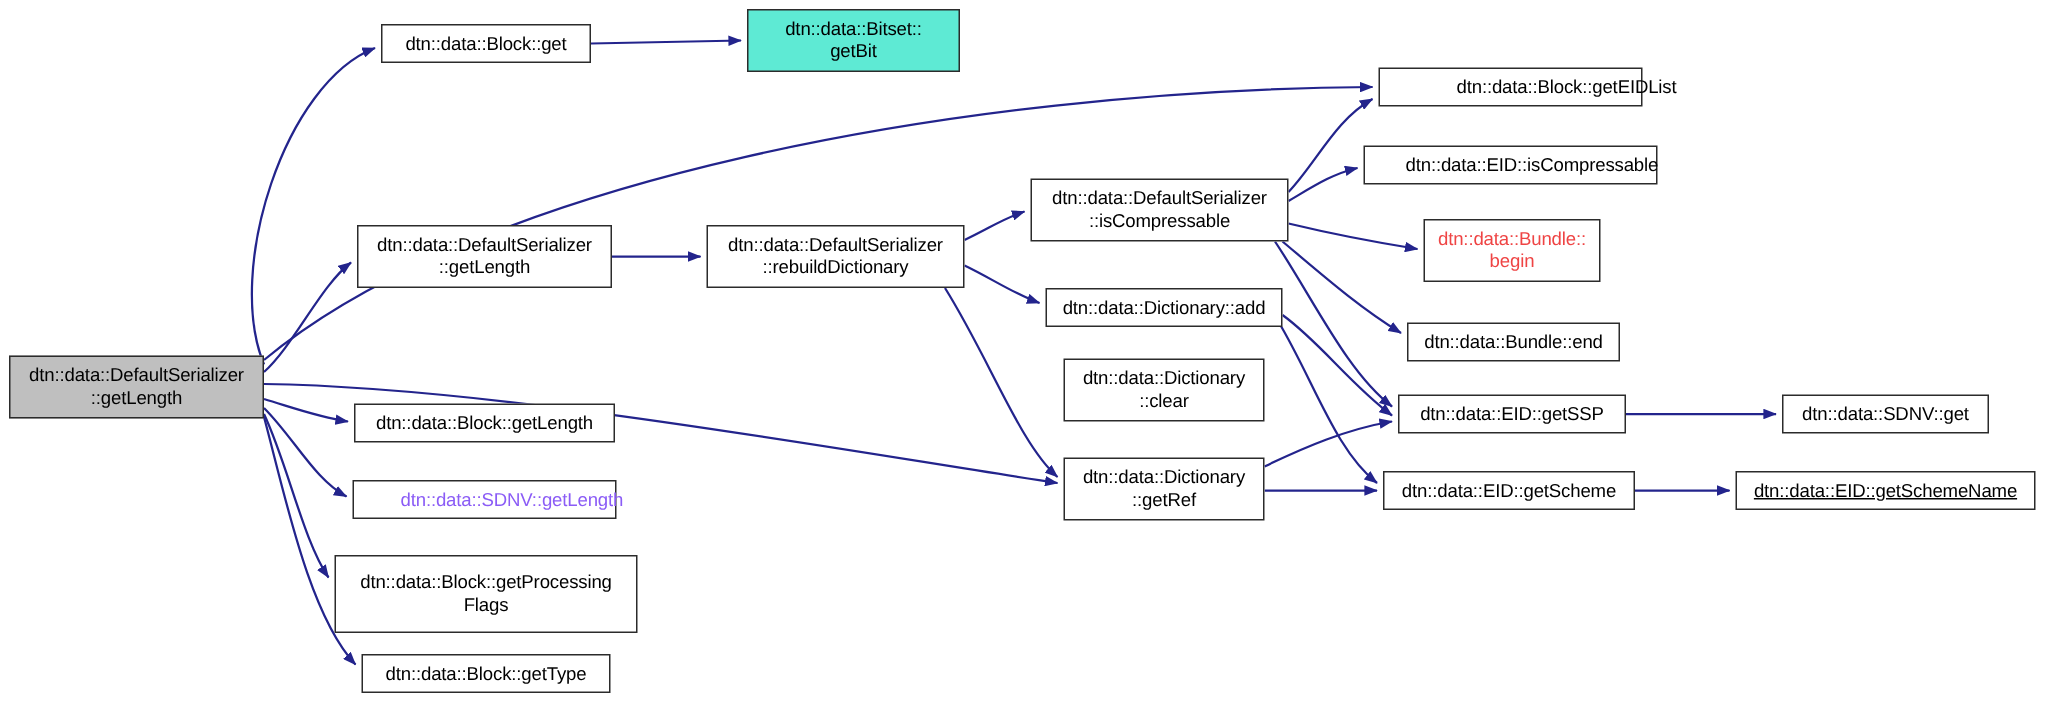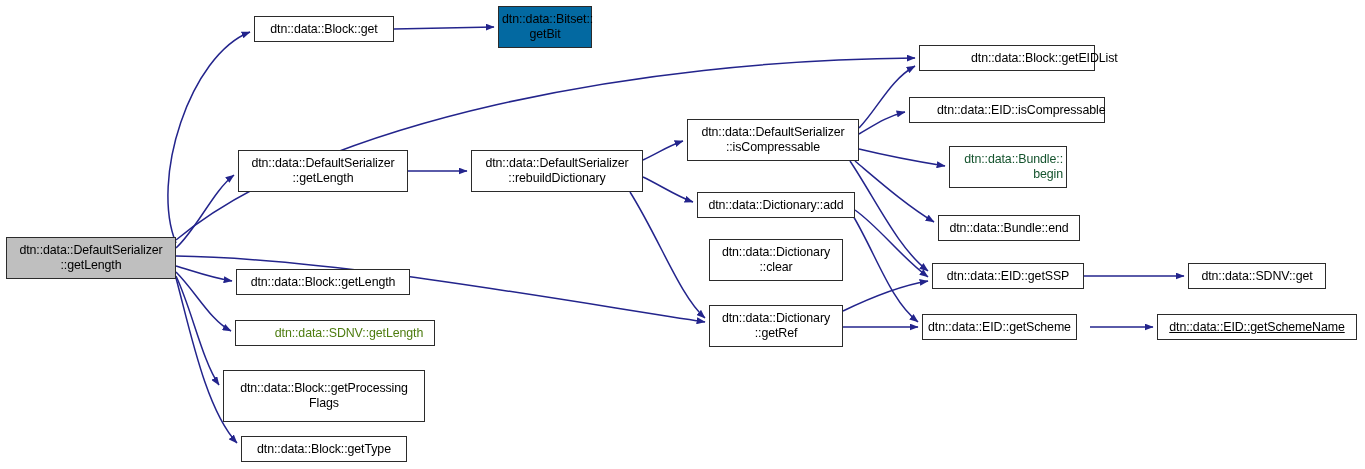--- a/index.html
+++ b/index.html
@@ -85,41 +85,41 @@
         <path d="M 843,327 L 918,327" fill="none" stroke="#23248c" stroke-width="1.5" marker-end="url(#arrow)"></path>
         <path d="M 1084,276 L 1184,276" fill="none" stroke="#23248c" stroke-width="1.5" marker-end="url(#arrow)"></path>
         <path d="M 1090,327 L 1153,327" fill="none" stroke="#23248c" stroke-width="1.5" marker-end="url(#arrow)"></path>
         <path d="M 394,29 L 494,27" fill="none" stroke="#23248c" stroke-width="1.5" marker-end="url(#arrow)"></path>
       </g>
   </svg>
   <div id="nodes">
       <div class="gnode root" style="left: 6px; top: 237px; width: 170px; height: 42px; background: rgb(191, 191, 191); border-color: rgb(43, 43, 43); color: rgb(0, 0, 0);"><span class="lbl">dtn::data::DefaultSerializer
 ::getLength</span></div>
       <div class="gnode" style="left: 254px; top: 16px; width: 140px; height: 26px; background: rgb(255, 255, 255); border-color: rgb(43, 43, 43); color: rgb(0, 0, 0);"><span class="lbl">dtn::data::Block::get</span></div>
-      <div class="gnode" style="left: 498px; top: 6px; width: 94px; height: 42px; background: #0369a1; border-color: rgb(43, 43, 43); color: rgb(0, 0, 0); text-align: center;"><span class="lbl">dtn::data::Bitset::
+      <div class="gnode" style="left: 498px; top: 6px; width: 142px; height: 42px; background: #5eead4; border-color: rgb(43, 43, 43); color: rgb(0, 0, 0); text-align: center;"><span class="lbl">dtn::data::Bitset::
 getBit</span></div>
       <div class="gnode" style="left: 238px; top: 150px; width: 170px; height: 42px; background: rgb(255, 255, 255); border-color: rgb(43, 43, 43); color: rgb(0, 0, 0);"><span class="lbl">dtn::data::DefaultSerializer
 ::getLength</span></div>
       <div class="gnode" style="left: 471px; top: 150px; width: 172px; height: 42px; background: rgb(255, 255, 255); border-color: rgb(43, 43, 43); color: rgb(0, 0, 0);"><span class="lbl">dtn::data::DefaultSerializer
 ::rebuildDictionary</span></div>
       <div class="gnode" style="left: 687px; top: 119px; width: 172px; height: 42px; background: rgb(255, 255, 255); border-color: rgb(43, 43, 43); color: rgb(0, 0, 0);"><span class="lbl">dtn::data::DefaultSerializer
 ::isCompressable</span></div>
       <div class="gnode" style="left: 919px; top: 45px; width: 176px; height: 26px; background: rgb(255, 255, 255); border-color: rgb(43, 43, 43); color: rgb(0, 0, 0); padding-left: 48px;"><span class="lbl">dtn::data::Block::getEIDList</span></div>
       <div class="gnode" style="left: 909px; top: 97px; width: 196px; height: 26px; background: rgb(255, 255, 255); border-color: rgb(43, 43, 43); color: rgb(0, 0, 0); padding-left: 24px;"><span class="lbl">dtn::data::EID::isCompressable</span></div>
-      <div class="gnode" style="left: 949px; top: 146px; width: 118px; height: 42px; background: rgb(255, 255, 255); border-color: rgb(43, 43, 43); color: #14532d; text-align: right;"><span class="lbl">dtn::data::Bundle::
+      <div class="gnode" style="left: 949px; top: 146px; width: 118px; height: 42px; background: rgb(255, 255, 255); border-color: rgb(43, 43, 43); color: #ef4444;"><span class="lbl">dtn::data::Bundle::
 begin</span></div>
       <div class="gnode" style="left: 938px; top: 215px; width: 142px; height: 26px; background: rgb(255, 255, 255); border-color: rgb(43, 43, 43); color: rgb(0, 0, 0);"><span class="lbl">dtn::data::Bundle::end</span></div>
       <div class="gnode" style="left: 697px; top: 192px; width: 158px; height: 26px; background: rgb(255, 255, 255); border-color: rgb(43, 43, 43); color: rgb(0, 0, 0);"><span class="lbl">dtn::data::Dictionary::add</span></div>
       <div class="gnode" style="left: 709px; top: 239px; width: 134px; height: 42px; background: rgb(255, 255, 255); border-color: rgb(43, 43, 43); color: rgb(0, 0, 0);"><span class="lbl">dtn::data::Dictionary
 ::clear</span></div>
       <div class="gnode" style="left: 709px; top: 305px; width: 134px; height: 42px; background: rgb(255, 255, 255); border-color: rgb(43, 43, 43); color: rgb(0, 0, 0);"><span class="lbl">dtn::data::Dictionary
 ::getRef</span></div>
       <div class="gnode" style="left: 932px; top: 263px; width: 152px; height: 26px; background: rgb(255, 255, 255); border-color: rgb(43, 43, 43); color: rgb(0, 0, 0); text-align: center;"><span class="lbl">dtn::data::EID::getSSP</span></div>
       <div class="gnode" style="left: 1188px; top: 263px; width: 138px; height: 26px; background: rgb(255, 255, 255); border-color: rgb(43, 43, 43); color: rgb(0, 0, 0);"><span class="lbl">dtn::data::SDNV::get</span></div>
-      <div class="gnode" style="left: 922px; top: 314px; width: 155px; height: 26px; background: rgb(255, 255, 255); border-color: rgb(43, 43, 43); color: rgb(0, 0, 0);"><span class="lbl">dtn::data::EID::getScheme</span></div>
+      <div class="gnode" style="left: 922px; top: 314px; width: 168px; height: 26px; background: rgb(255, 255, 255); border-color: rgb(43, 43, 43); color: rgb(0, 0, 0);"><span class="lbl">dtn::data::EID::getScheme</span></div>
       <div class="gnode" style="left: 1157px; top: 314px; width: 200px; height: 26px; background: rgb(255, 255, 255); border-color: rgb(43, 43, 43); color: rgb(0, 0, 0); text-decoration: underline;"><span class="lbl">dtn::data::EID::getSchemeName</span></div>
       <div class="gnode" style="left: 236px; top: 269px; width: 174px; height: 26px; background: rgb(255, 255, 255); border-color: rgb(43, 43, 43); color: rgb(0, 0, 0);"><span class="lbl">dtn::data::Block::getLength</span></div>
-      <div class="gnode" style="left: 235px; top: 320px; width: 200px; height: 26px; background: rgb(255, 255, 255); border-color: rgb(43, 43, 43); color: #4d7c0f; padding-left: 28px;"><span class="lbl">dtn::data::SDNV::getLength</span></div>
+      <div class="gnode" style="left: 235px; top: 320px; width: 176px; height: 26px; background: rgb(255, 255, 255); border-color: rgb(43, 43, 43); color: #8b5cf6; padding-left: 28px;"><span class="lbl">dtn::data::SDNV::getLength</span></div>
       <div class="gnode" style="left: 223px; top: 370px; width: 202px; height: 52px; background: rgb(255, 255, 255); border-color: rgb(43, 43, 43); color: rgb(0, 0, 0);"><span class="lbl">dtn::data::Block::getProcessing
 Flags</span></div>
       <div class="gnode" style="left: 241px; top: 436px; width: 166px; height: 26px; background: rgb(255, 255, 255); border-color: rgb(43, 43, 43); color: rgb(0, 0, 0);"><span class="lbl">dtn::data::Block::getType</span></div>
     </div>
 </div>
 
 </body></html>

